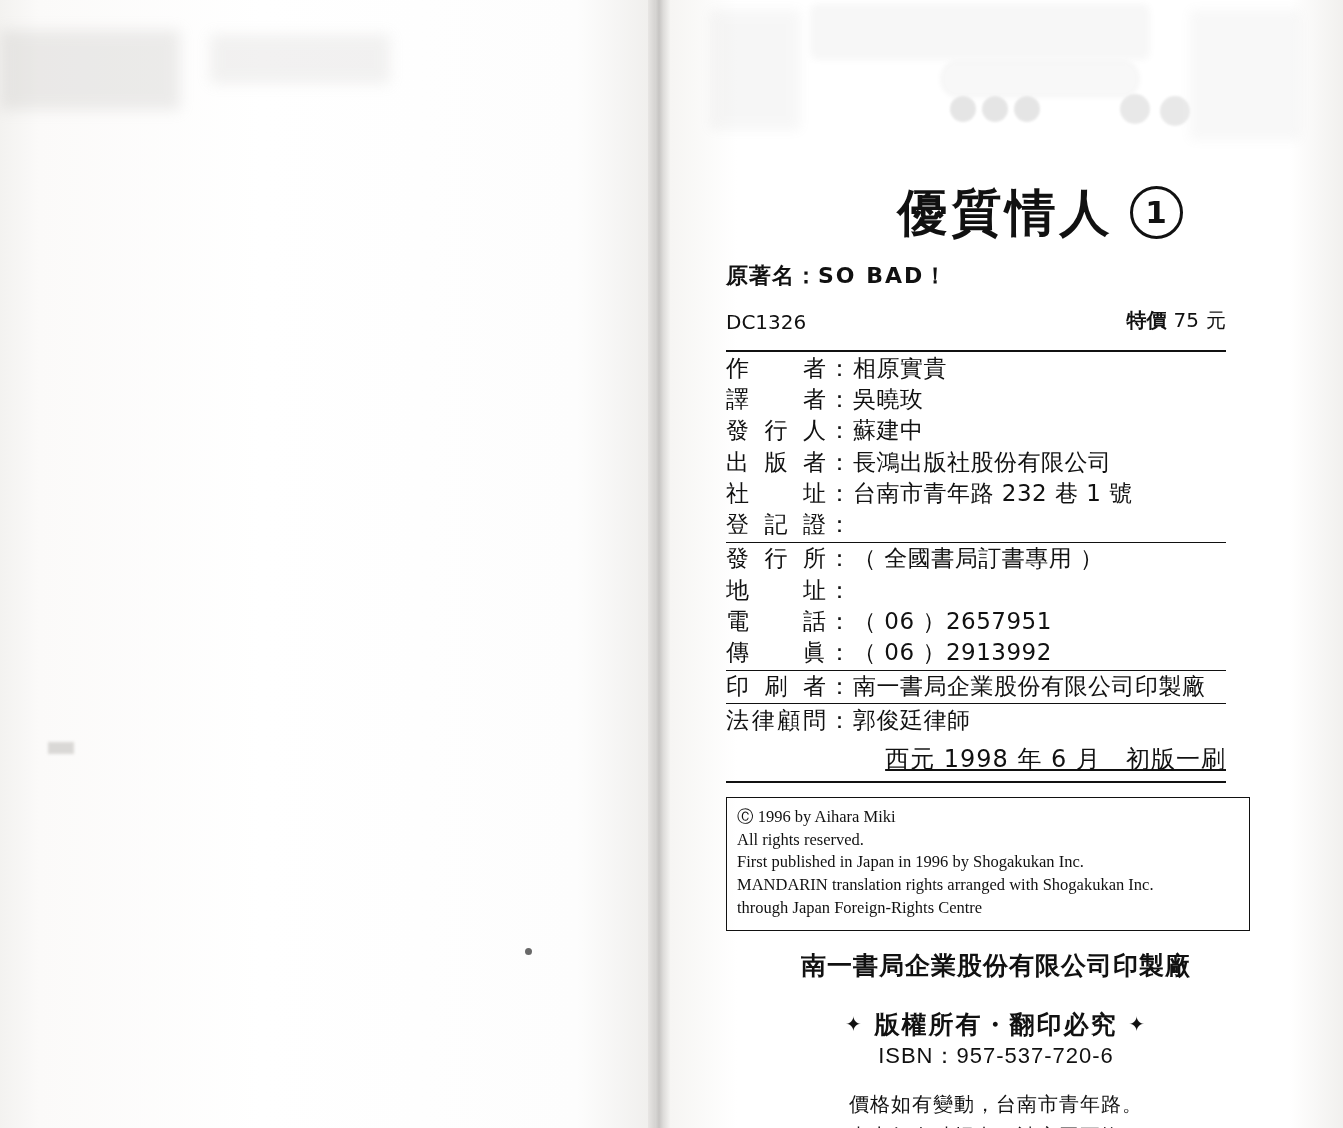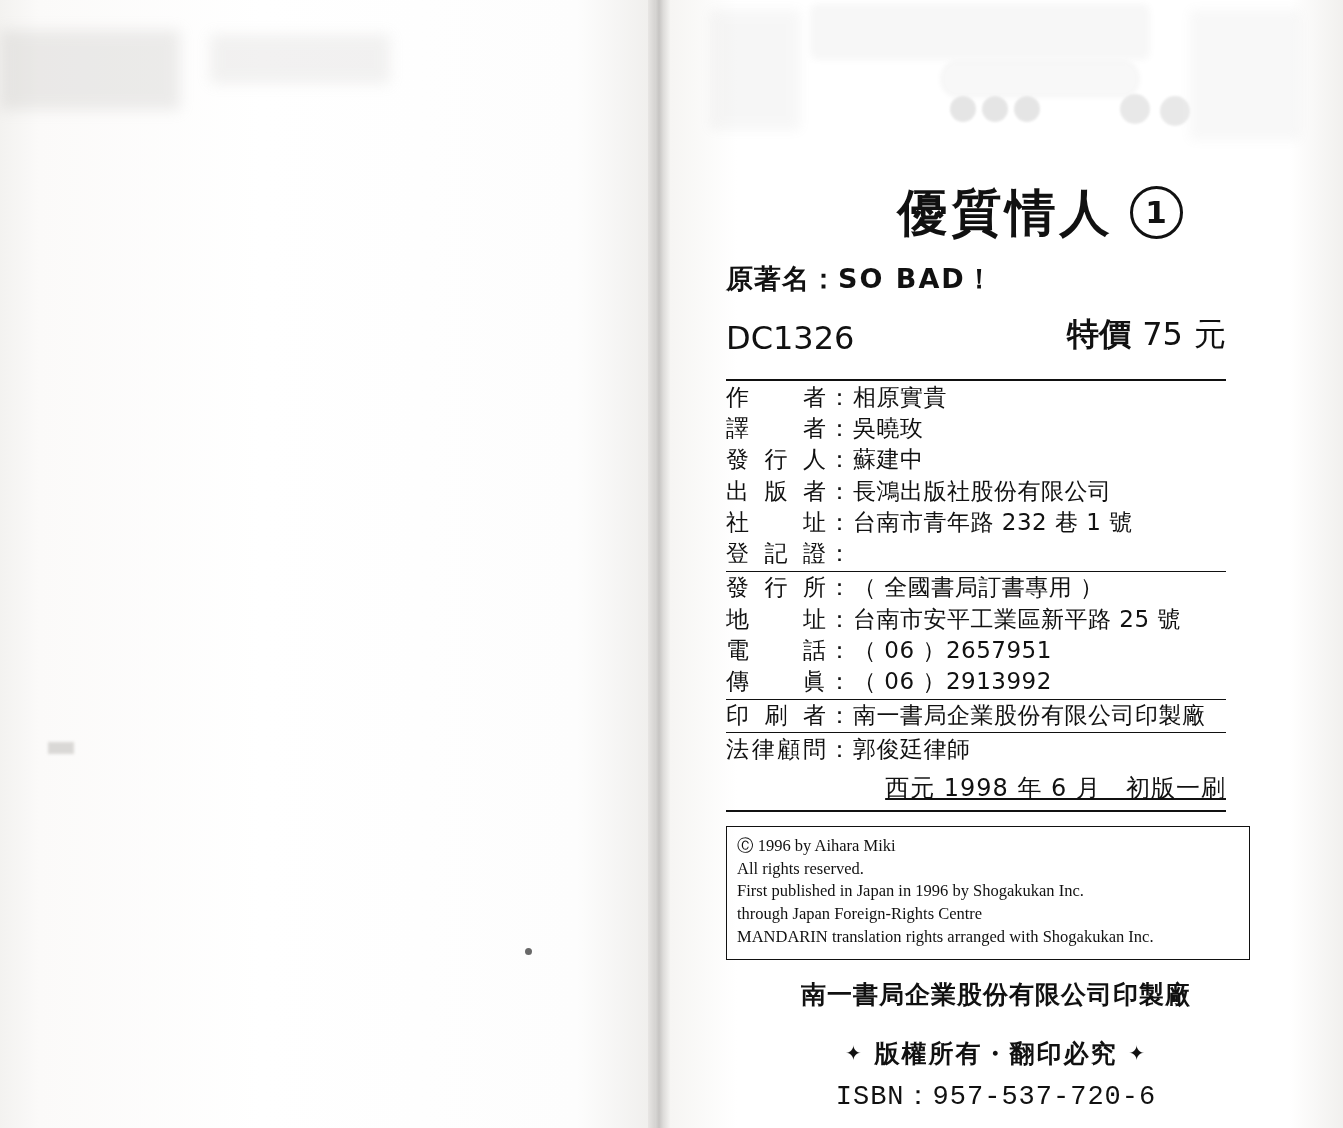--- a/index.html
+++ b/index.html
@@ -67,28 +67,28 @@
     line-height:1;
   }
   .vol-circle{
     display:inline-flex;align-items:center;justify-content:center;
     width:47px;height:47px;border:3px solid #111;border-radius:50%;
     font-size:31px;font-weight:700;line-height:1;
     margin-left:12px;
   }
   .orig-row{
     margin-top:22px;margin-left:26px;
-    font-size:27px;font-weight:700;letter-spacing:1px;
+    font-size:22px;font-weight:700;letter-spacing:1px;
   }
   .orig-row .latin{font-family:"DejaVu Sans", sans-serif;letter-spacing:2px;}
   .code-row{
     margin-top:16px;margin-left:26px;width:500px;
     display:flex;justify-content:space-between;align-items:flex-end;
-    font-size:32px;
-    padding-bottom:22px;
+    font-size:20px;
+    padding-bottom:16px;
   }
   .code-row .price{font-weight:700;}
   .code-row .price .num{font-weight:400;}
   .rule{height:2px;background:#111;margin-left:26px;width:500px;}
   .info-list{margin-left:26px;width:500px;}
   .info-row{
     display:flex;align-items:baseline;
     font-size:23px;
     line-height:1.32;
     padding:0.5px 0;
@@ -117,23 +117,23 @@
   .auth-line{
     margin-top:18px;text-align:center;width:540px;margin-left:26px;
     font-size:25px;font-weight:700;letter-spacing:1px;
   }
   .rights-line{
     margin-top:26px;text-align:center;width:540px;margin-left:26px;
     font-size:25px;font-weight:700;letter-spacing:2px;
   }
   .diamond{font-size:20px;vertical-align:2px;}
   .isbn-line{
-    margin-top:7px;text-align:center;width:540px;margin-left:26px;
-    font-family:Liberation Mono, monospace;
-    font-size:27px;letter-spacing:1px;
+    text-align:center;width:540px;margin-left:26px;
+    font-family:Liberation Sans, sans-serif;
+    font-size:22px;letter-spacing:1px;
   }
   .note{
     margin-top:17px;text-align:center;width:540px;margin-left:26px;
     font-family:"Liberation Serif", serif;
     font-size:20px;line-height:1.6;letter-spacing:1px;
   }
 </style>
 </head>
 <body>
 
@@ -244,21 +244,20 @@
           </span>
           <span class="sep">：</span>
           <span class="val">（ 全國書局訂書專用 ）</span>
         </div>
         <div class="info-row">
           <span class="lab w3">
             <span>地</span>
             <span>址</span>
           </span>
           <span class="sep">：</span>
-          <span class="val">台南市安平工業區新平路 25 號</span>
         </div>
         <div class="info-row">
           <span class="lab w3">
             <span>電</span>
             <span>話</span>
           </span>
           <span class="sep">：</span>
           <span class="val">（ 06 ）2657951</span>
         </div>
         <div class="info-row underline-row">
@@ -290,22 +289,22 @@
         </div>
       </div>
 
     <div class="date-row">西元 1998 年 6 月　初版一刷</div>
     <div class="rule"></div>
 
     <div class="copyright-box" id="copyright">
         <div>Ⓒ 1996 by Aihara Miki</div>
         <div>All rights reserved.</div>
         <div>First published in Japan in 1996 by Shogakukan Inc.</div>
+        <div>MANDARIN translation rights arranged with Shogakukan Inc.</div>
         <div>through Japan Foreign-Rights Centre</div>
-        <div>MANDARIN translation rights arranged with Shogakukan Inc.</div>
       </div>
 
     <div class="auth-line">南一書局企業股份有限公司印製廠</div>
 
     <div class="rights-line">
       <span class="diamond">✦</span>
       <span>版權所有・翻印必究</span>
       <span class="diamond">✦</span>
     </div>
 

